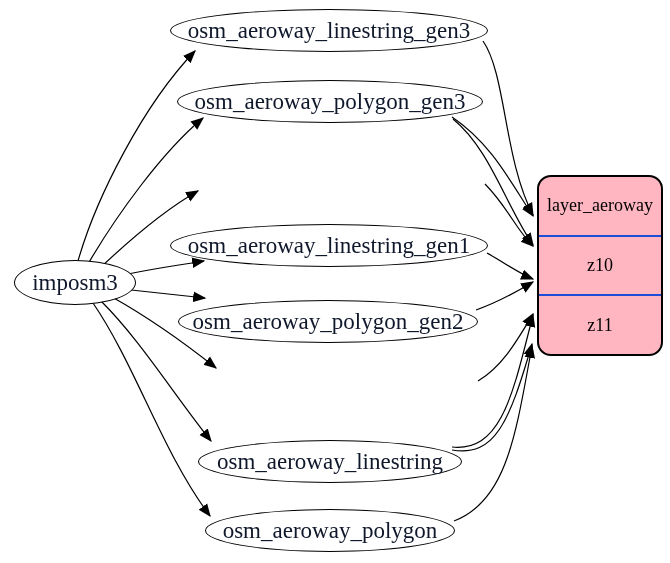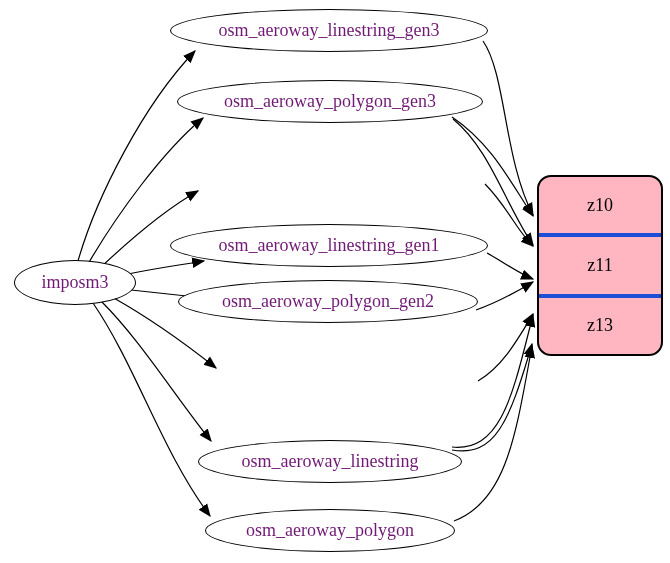--- a/index.html
+++ b/index.html
@@ -21,22 +21,22 @@
     width: 670px; height: 563px;
   }
   .node {
     position: absolute;
     border: 1px solid #000000;
     border-radius: 50%;
     background: #ffffff;
     display: flex;
     align-items: center;
     justify-content: center;
-    font-size: 18px;
-    color: #701a75;
+    font-size: 23px;
+    color: #0f172a;
     white-space: nowrap;
     box-sizing: border-box;
   }
   .record {
     position: absolute;
     left: 537px; top: 175px;
     width: 126px; height: 181px;
     border: 2px solid #000000;
     border-radius: 14px;
     overflow: hidden;
@@ -44,21 +44,21 @@
     display: flex;
     flex-direction: column;
   }
   .record-row {
     flex: 1 1 0;
     display: flex;
     align-items: center;
     justify-content: center;
     font-size: 18px;
     color: #000000;
-    border-top: 4px solid #1d4ed8;
+    border-top: 2px solid #1d4ed8;
     white-space: nowrap;
   }
   .record-row:first-child { border-top: none; }
 </style>
 </head>
 <body>
 
 <div id="canvas">
 
   <svg id="edges" viewBox="0 0 670 563" xmlns="http://www.w3.org/2000/svg">
@@ -89,23 +89,23 @@
       <path d="M 452,450 C 495,457 509,423 532,344" marker-end="url(#arrow)"></path>
       <path d="M 454,521 C 507,501 516,433 532,346" marker-end="url(#arrow)"></path>
     </g>
   </svg>
 
   <div class="node" style="left:14px; top:260px; width:122px; height:45px;">imposm3</div>
 
   <div class="node" style="left:170px; top:9px;   width:318px; height:43px;">osm_aeroway_linestring_gen3</div>
   <div class="node" style="left:177px; top:80px;  width:306px; height:43px;text-align:right;">osm_aeroway_polygon_gen3</div>
   <div class="node" style="left:170px; top:224px; width:318px; height:43px;">osm_aeroway_linestring_gen1</div>
-  <div class="node" style="left:178px; top:280px; width:300px; height:43px;">osm_aeroway_polygon_gen2</div>
+  <div class="node" style="left:178px; top:300px; width:300px; height:43px;">osm_aeroway_polygon_gen2</div>
   <div class="node" style="left:198px; top:440px; width:264px; height:43px;">osm_aeroway_linestring</div>
   <div class="node" style="left:205px; top:509px; width:250px; height:43px;">osm_aeroway_polygon</div>
 
   <div class="record" style="background:#FFB6C1;">
+    <div class="record-row">layer_aeroway</div>
     <div class="record-row">z10</div>
     <div class="record-row">z11</div>
-    <div class="record-row">z13</div>
   </div>
 
 </div>
 
 </body></html>

